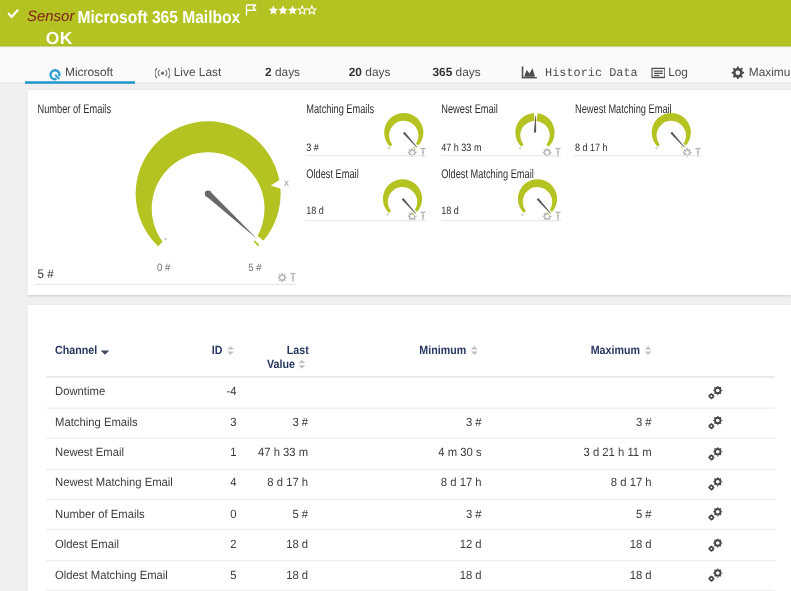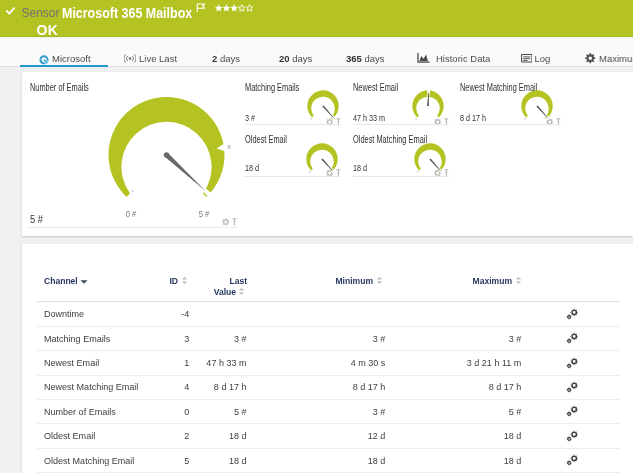--- a/index.html
+++ b/index.html
@@ -15,21 +15,21 @@
   .td{font-size:9.5px;color:#3d3d3d;transform:scaleX(0.95);white-space:nowrap;}
   .tabtxt{font-size:9.5px;color:#4d4d4d;white-space:nowrap;}
 </style>
 </head>
 <body>
 
 <div class="abs" style="left:0;top:0;width:633px;height:36px;background:#b4c322;border-bottom:1.5px solid #a9ba21;"></div>
 <svg class="abs" style="left:5.5px;top:6.5px;" width="9" height="8" viewBox="0 0 9 8">
 <path d="M0.9 3.9 L3.3 6.6 L8.1 1.2" stroke="#fff" stroke-width="1.8" fill="none" stroke-linecap="round" stroke-linejoin="round"></path>
 </svg>
-<div class="abs" style="left:21.5px;top:5.5px;font-size:12px;color:#737373;">Sensor</div>
+<div class="abs" style="left:21.5px;top:5.5px;font-size:12px;font-style:italic;color:#7f1d1d;">Sensor</div>
 <div class="abs" style="left:61.5px;top:5px;font-size:14px;font-weight:bold;color:#fff;transform:scaleX(0.89);transform-origin:0 0;white-space:nowrap;">Microsoft 365 Mailbox</div>
 <svg class="abs" style="left:196px;top:3px;" width="10" height="10" viewBox="0 0 10 10">
 <path d="M1.2 1 L8.6 1 L6.6 3.1 L8.6 5.2 L1.2 5.2" stroke="#fff" stroke-width="1.1" fill="none" stroke-linejoin="round"></path>
 <line x1="1.2" y1="1" x2="1.2" y2="9.3" stroke="#fff" stroke-width="1.1"></line>
 </svg>
 <svg class="abs" style="left:214.5px;top:4px;" width="40" height="9" viewBox="0 0 40 9">
     <g transform="translate(0.0,0.3)">
       <path d="M3.7 0 L4.8 2.5 L7.4 2.8 L5.5 4.6 L6.0 7.2 L3.7 5.8 L1.4 7.2 L1.9 4.6 L0 2.8 L2.6 2.5 Z" fill="#fff"></path>
     </g>
     <g transform="translate(7.7,0.3)">
@@ -59,21 +59,21 @@
 <path d="M1.6 0.5 A 5.6 5.6 0 0 0 1.6 8.5 M10.4 0.5 A 5.6 5.6 0 0 1 10.4 8.5" stroke="#6e6e6e" stroke-width="0.95" fill="none"></path>
 </svg>
 <div class="abs tabtxt" style="left:139px;top:53px;">Live Last</div>
 <div class="abs tabtxt" style="left:212px;top:53px;"><b style="color:#333;">2</b> days</div>
 <div class="abs tabtxt" style="left:279px;top:53px;"><b style="color:#333;">20</b> days</div>
 <div class="abs tabtxt" style="left:346px;top:53px;"><b style="color:#333;">365</b> days</div>
 <svg class="abs" style="left:416.5px;top:52.5px;" width="13" height="10" viewBox="0 0 13 10">
 <path d="M1 0 L1 9.2 L12.5 9.2" stroke="#4e4e4e" stroke-width="1.3" fill="none"></path>
 <path d="M2.3 8.3 L4.3 3 L6.6 5.8 L9 1.6 L11 8.3 Z" fill="#4e4e4e"></path>
 </svg>
-<div class="abs tabtxt" style="left:436px;top:53px;">Historic Data</div>
+<div class="abs tabtxt" style="left:436px;top:53px;font-family:Liberation Mono, monospace;">Historic Data</div>
 <svg class="abs" style="left:520.5px;top:54px;" width="11.5" height="8.5" viewBox="0 0 11.5 8.5">
 <rect x="0.55" y="0.55" width="10.4" height="7.4" rx="0.4" stroke="#4e4e4e" stroke-width="1.1" fill="none"></rect>
 <line x1="2.2" y1="2.9" x2="9.3" y2="2.9" stroke="#4e4e4e" stroke-width="0.95"></line>
 <line x1="2.2" y1="4.7" x2="9.3" y2="4.7" stroke="#4e4e4e" stroke-width="0.95"></line>
 <line x1="2.2" y1="6.4" x2="6.5" y2="6.4" stroke="#4e4e4e" stroke-width="0.95"></line>
 </svg>
 <div class="abs tabtxt" style="left:534.5px;top:53px;">Log</div>
 <svg class="abs" style="left:585px;top:53px;" width="10.5" height="10.5" viewBox="0 0 20 20">
 <path fill="#4e4e4e" d="M8.8 0 h2.4 l0.4 2.5 a7.6 7.6 0 0 1 2.3 0.95 l2.1-1.5 1.7 1.7-1.5 2.1 a7.6 7.6 0 0 1 0.95 2.3 L19.6 8.8 v2.4 l-2.45 0.4 a7.6 7.6 0 0 1-0.95 2.3 l1.5 2.1-1.7 1.7-2.1-1.5 a7.6 7.6 0 0 1-2.3 0.95 L11.2 19.6 H8.8 l-0.4-2.45 a7.6 7.6 0 0 1-2.3-0.95 l-2.1 1.5-1.7-1.7 1.5-2.1 a7.6 7.6 0 0 1-0.95-2.3 L0.4 11.2 V8.8 l2.45-0.4 a7.6 7.6 0 0 1 0.95-2.3 L2.3 4 4 2.3 6.1 3.8 a7.6 7.6 0 0 1 2.3-0.95 Z M10 6.6 A3.4 3.4 0 1 0 10 13.4 A3.4 3.4 0 1 0 10 6.6 Z"></path>
 </svg>

